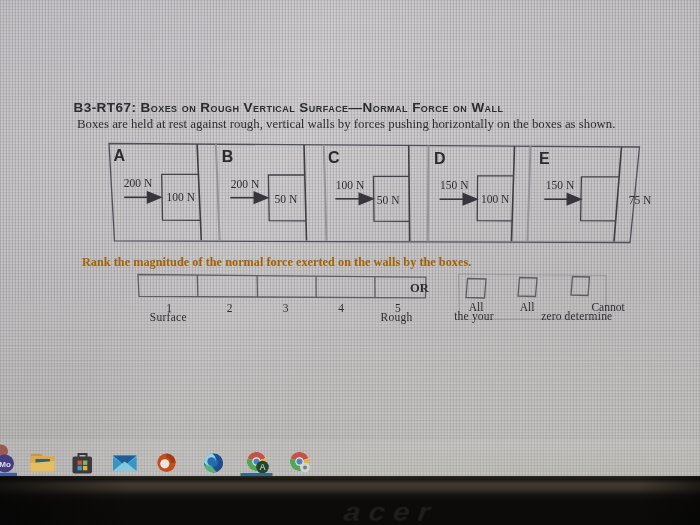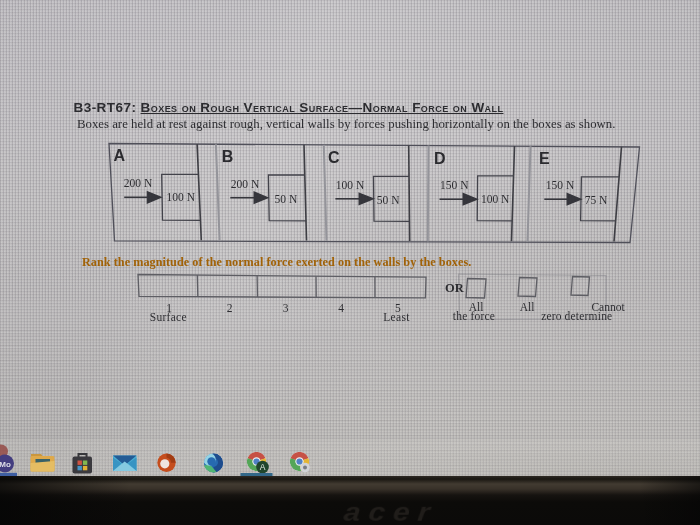--- a/index.html
+++ b/index.html
@@ -36,21 +36,21 @@
     linear-gradient(112deg, rgba(0,0,0,0) 26%, rgba(255,255,255,0.055) 38%, rgba(0,0,0,0) 52%),
     linear-gradient(78deg, rgba(70,66,76,0.02) 8%, rgba(0,0,0,0) 26%, rgba(0,0,0,0) 70%, rgba(70,66,76,0.02) 90%),
     radial-gradient(60% 45% at 78% 62%, rgba(120,114,104,0.06), rgba(0,0,0,0) 70%),
     radial-gradient(50% 40% at 12% 8%, rgba(168,160,188,0.05), rgba(0,0,0,0) 75%);"></div>
 
 <div class="abs" style="left:0;top:0;width:700px;height:478px;
   box-shadow:inset 0 0 0 rgba(0,0,0,0);"></div>
 
 <div id="content" style="position:absolute;left:0;top:0;width:700px;height:478px;filter:blur(0.48px);">
 
-  <div class="txt" id="title" style="left:73.5px;top:100.2px;font:bold 13.5px 'Liberation Sans';letter-spacing:0.45px;color:#2c2c30;">B3-RT67: <span style="font-variant:small-caps;text-decoration:underline;">Boxes on Rough Vertical Surface—Normal Force on Wall</span></div>
+  <div class="txt" id="title" style="left:73.5px;top:100.2px;font:bold 13.5px 'Liberation Sans';letter-spacing:0.45px;color:#2c2c30;">B3-RT67: <span style="font-variant:small-caps;">Boxes on Rough Vertical Surface—Normal Force on Wall</span></div>
 
   <div class="txt" id="intro" style="left:77px;top:116.5px;font:12.8px 'Liberation Serif';color:#2e2e32;">Boxes are held at rest against rough, vertical walls by forces pushing horizontally on the boxes as shown.</div>
 
   <svg class="abs" id="figsvg" style="left:0;top:0;" width="700" height="478" viewBox="0 0 700 478">
 
     <g stroke="#50505a" stroke-width="1.3" fill="none">
       <path d="M109,143.5 L639.5,147 L630,242.5 L114.5,240.9 Z"></path>
     </g>
 
     <line x1="215.9" y1="144.2" x2="219.6" y2="240.5" stroke="#94949a" stroke-width="2"></line>
@@ -144,42 +144,42 @@
   <div class="txt" style="left:335.8px;top:178.8px;font:11.5px 'Liberation Serif';color:#2e2e32;">100 N</div>
 
   <div class="txt" style="left:376.8px;top:193.8px;font:11.5px 'Liberation Serif';color:#2e2e32;">50 N</div>
 
   <div class="txt" style="left:440px;top:178.8px;font:11.5px 'Liberation Serif';color:#2e2e32;">150 N</div>
 
   <div class="txt" style="left:480.9px;top:193px;font:11.5px 'Liberation Serif';color:#2e2e32;">100 N</div>
 
   <div class="txt" style="left:545.8px;top:178.8px;font:11.5px 'Liberation Serif';color:#2e2e32;">150 N</div>
 
-  <div class="txt" style="left:584.7px;top:193.8px;font:11.5px 'Liberation Serif';color:#2e2e32;">75 N</div>
+  <div class="txt" style="left:584.7px;top:193.8px;font:11.5px 'Liberation Serif';color:#2e2e32;padding-left:44px;">75 N</div>
 
   <div class="txt" id="rankline" style="left:82px;top:255.2px;font:bold 12.2px 'Liberation Serif';letter-spacing:0.05px;color:#a16207;">Rank the magnitude of the normal force exerted on the walls by the boxes.</div>
 
   <div class="txt" style="left:169.2px;top:301.6px;font:11.5px 'Liberation Serif';color:#2e2e32;transform:translateX(-50%);">1</div>
 
   <div class="txt" style="left:229.6px;top:301.6px;font:11.5px 'Liberation Serif';color:#2e2e32;transform:translateX(-50%);">2</div>
 
   <div class="txt" style="left:285.6px;top:301.6px;font:11.5px 'Liberation Serif';color:#2e2e32;transform:translateX(-50%);">3</div>
 
   <div class="txt" style="left:341px;top:301.6px;font:11.5px 'Liberation Serif';color:#2e2e32;transform:translateX(-50%);">4</div>
 
   <div class="txt" style="left:397.9px;top:301.6px;font:11.5px 'Liberation Serif';color:#2e2e32;transform:translateX(-50%);">5</div>
 
   <div class="txt" style="left:168.3px;top:311.4px;font:11.5px 'Liberation Serif';color:#2e2e32;letter-spacing:0.3px;transform:translateX(-50%);">Surface</div>
 
-  <div class="txt" style="left:396.5px;top:311.4px;font:11.5px 'Liberation Serif';color:#2e2e32;letter-spacing:0.3px;transform:translateX(-50%);">Least</div>
-
-  <div class="txt" style="left:445px;top:281.2px;font:bold 12.5px 'Liberation Serif';color:#2e2e32;">OR</div>
+  <div class="txt" style="left:396.5px;top:311.4px;font:11.5px 'Liberation Serif';color:#2e2e32;letter-spacing:0.3px;transform:translateX(-50%);">Rough</div>
+
+  <div class="txt" style="left:410px;top:281.2px;font:bold 12.5px 'Liberation Serif';color:#2e2e32;">OR</div>
 
   <div class="txt" style="left:476px;top:300.8px;font:11.5px 'Liberation Serif';color:#2e2e32;transform:translateX(-50%);">All</div>
-  <div class="txt" style="left:474px;top:309.9px;font:11.5px 'Liberation Serif';color:#2e2e32;letter-spacing:0.2px;transform:translateX(-50%);">the force</div>
+  <div class="txt" style="left:474px;top:309.9px;font:11.5px 'Liberation Serif';color:#2e2e32;letter-spacing:0.2px;transform:translateX(-50%);">the your</div>
 
   <div class="txt" style="left:527px;top:300.8px;font:11.5px 'Liberation Serif';color:#2e2e32;transform:translateX(-50%);">All</div>
   <div class="txt" style="left:526.5px;top:309.9px;font:11.5px 'Liberation Serif';color:#2e2e32;letter-spacing:0.2px;transform:translateX(-50%);margin-left:25px;">zero</div>
 
   <div class="txt" style="left:608px;top:300.8px;font:11.5px 'Liberation Serif';color:#2e2e32;transform:translateX(-50%);">Cannot</div>
   <div class="txt" style="left:577.5px;top:309.9px;font:11.5px 'Liberation Serif';color:#2e2e32;letter-spacing:0.2px;transform:translateX(-50%);padding-left:22px;">determine</div>
 
 </div>
 
 <div class="abs" style="left:0;top:437px;width:700px;height:40px;

